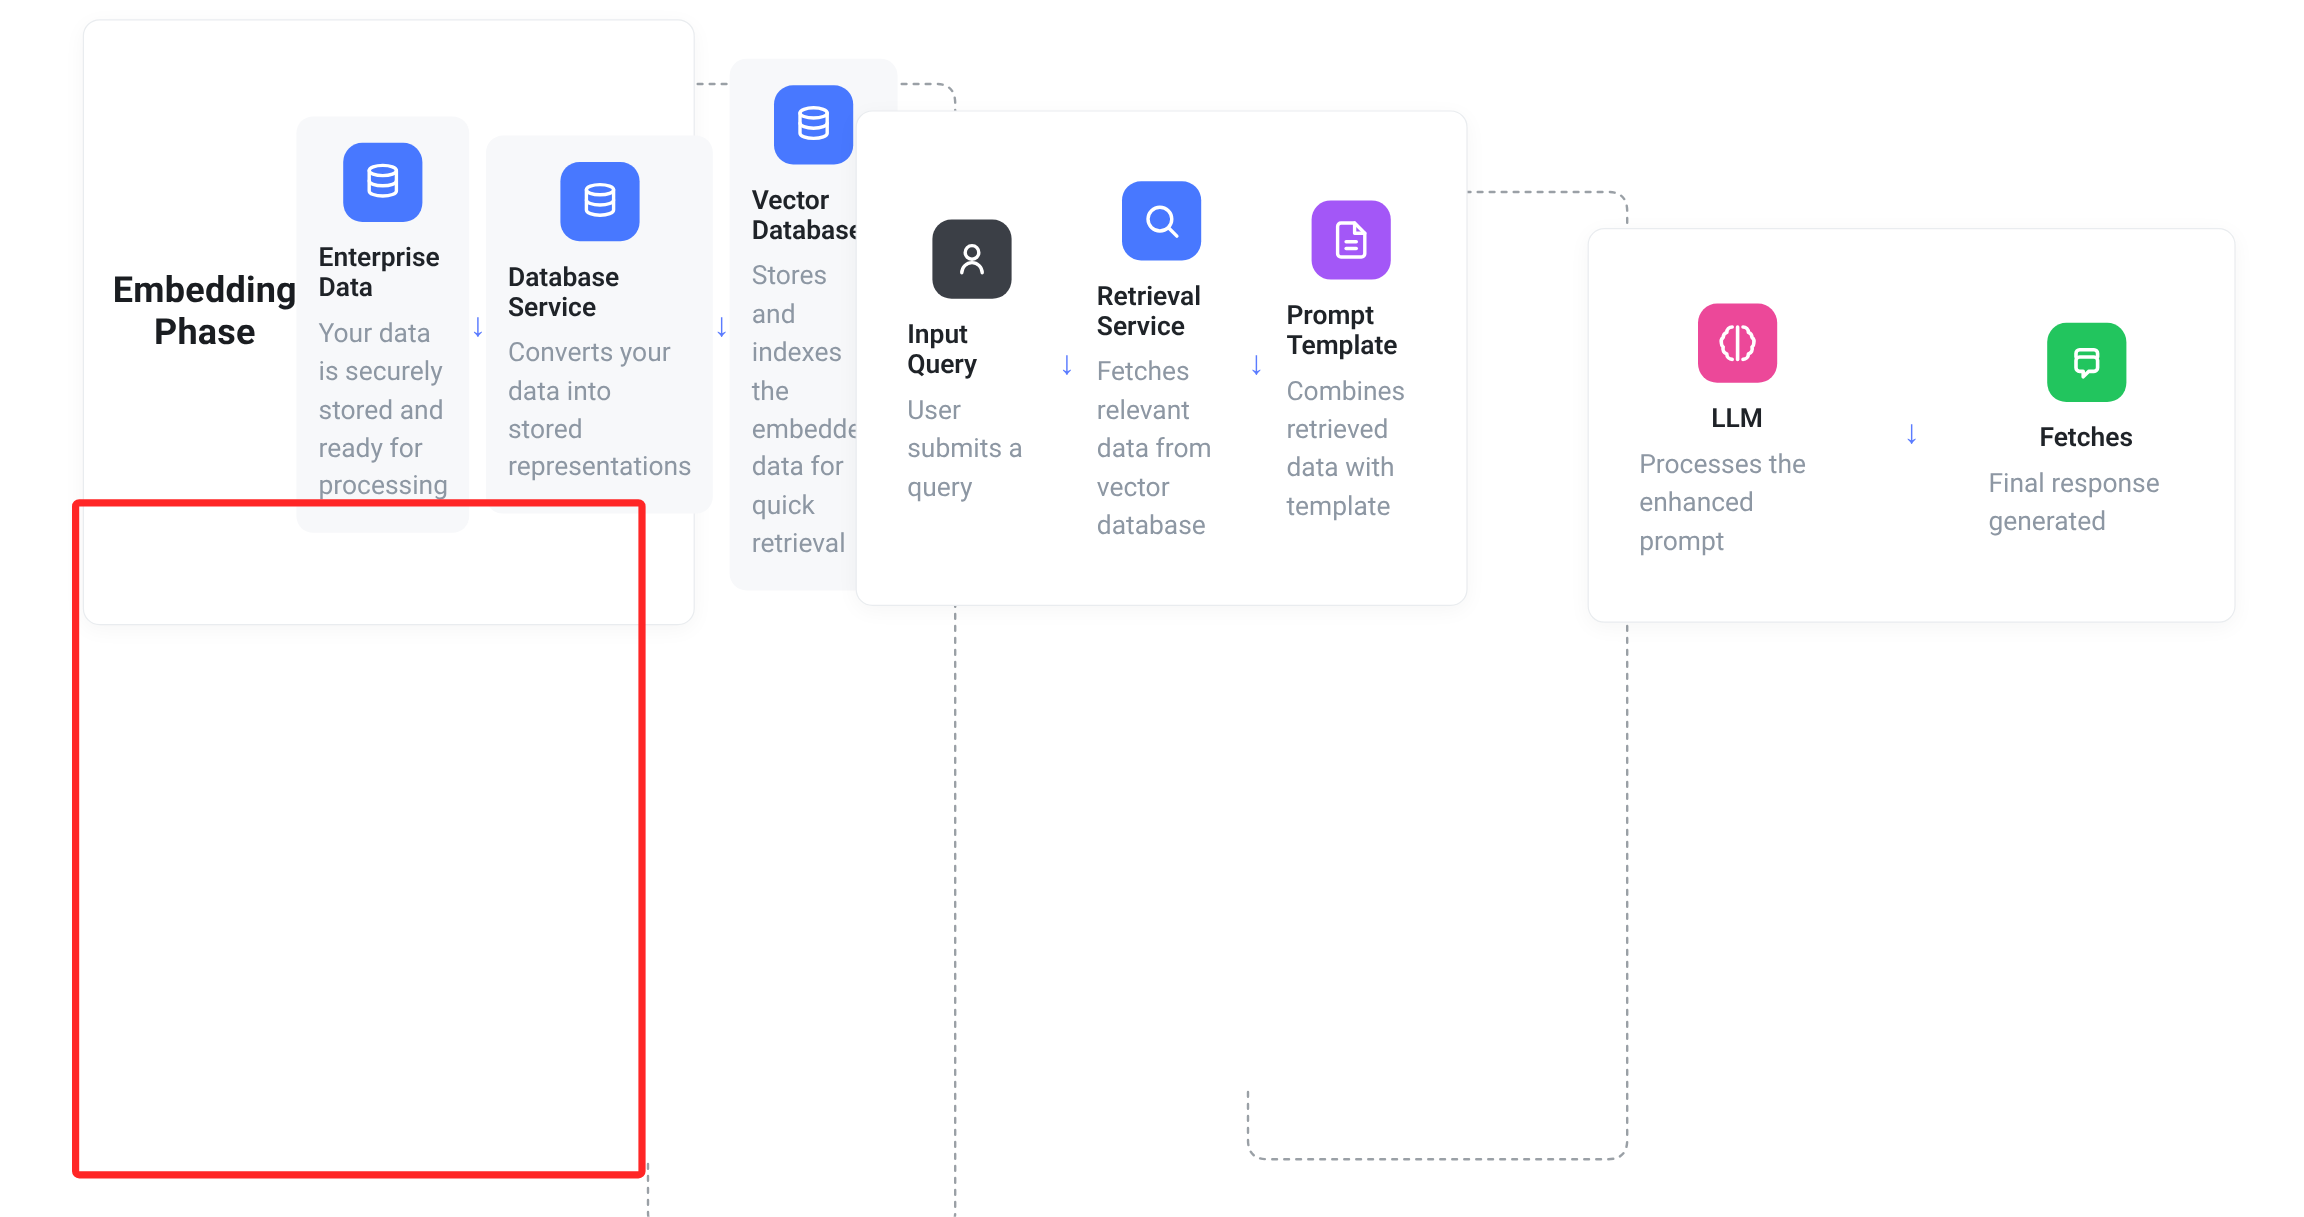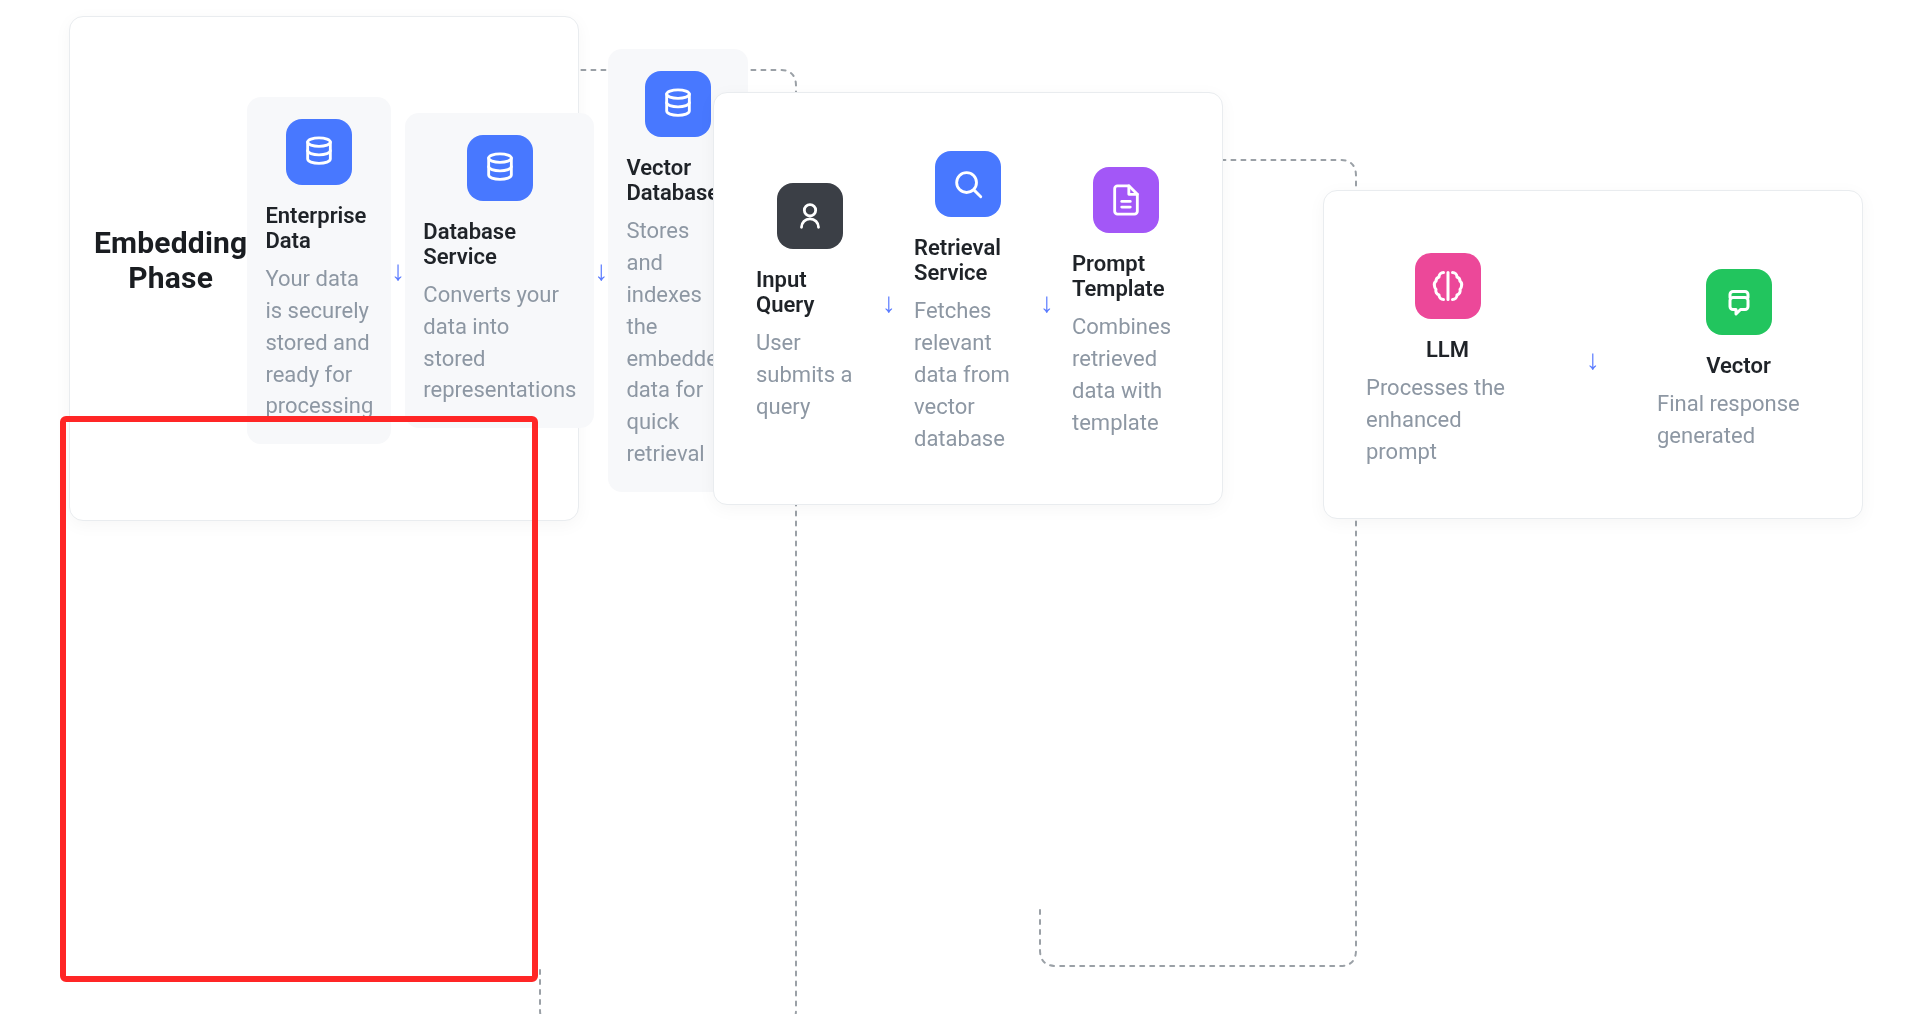--- a/index.html
+++ b/index.html
@@ -256,18 +256,18 @@
 
     <div class="arrow">↓</div>
 
     <div class="card plain">
       <div class="icon-wrap bg-green">
         <svg width="36" height="36" viewBox="0 0 24 24" fill="none" stroke="#fff" stroke-width="2" stroke-linecap="round" stroke-linejoin="round">
           <path d="M8 9h8a2 2 0 0 1 2 2v4a2 2 0 0 1-2 2h-3l-3 3v-3H8a2 2 0 0 1-2-2v-4a2 2 0 0 1 2-2z"></path>
           <path d="M6 9V7a2 2 0 0 1 2-2h8a2 2 0 0 1 2 2v2"></path>
         </svg>
       </div>
-      <div class="card-title">Vector</div>
+      <div class="card-title">Fetches</div>
       <div class="card-desc">Final response generated</div>
     </div>
   </div>
 
 </div>
 
 </body></html>

